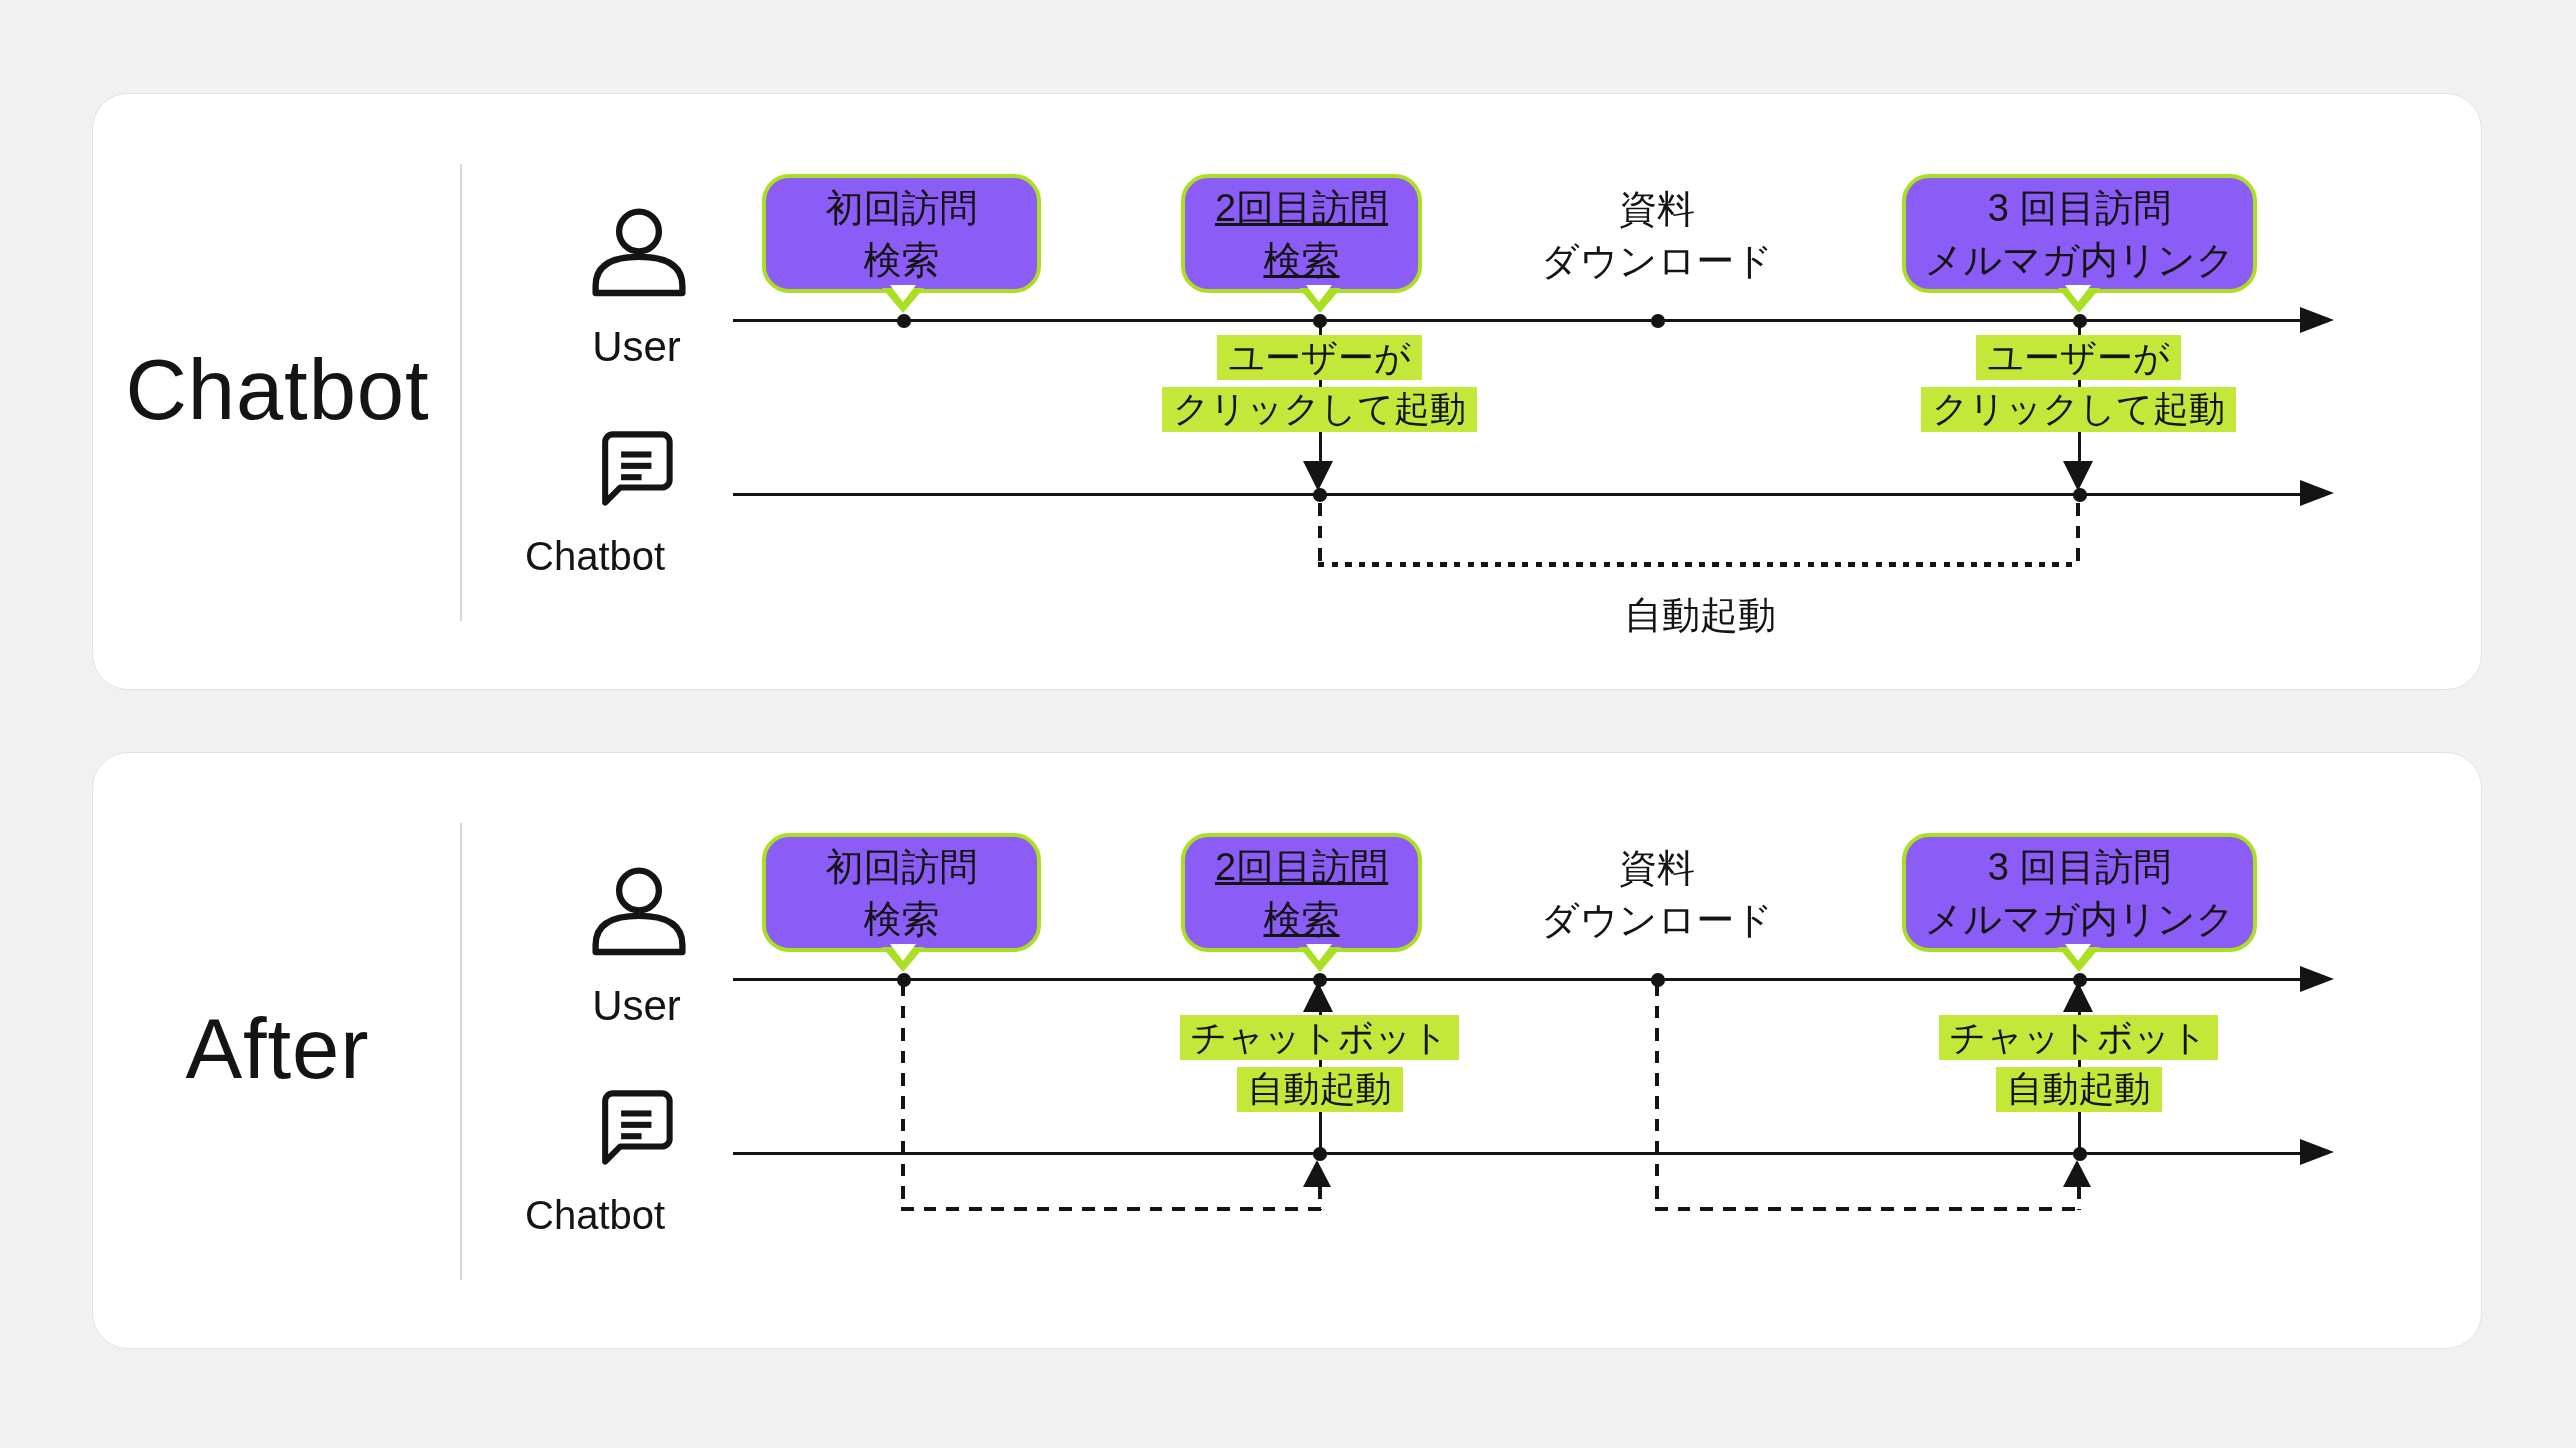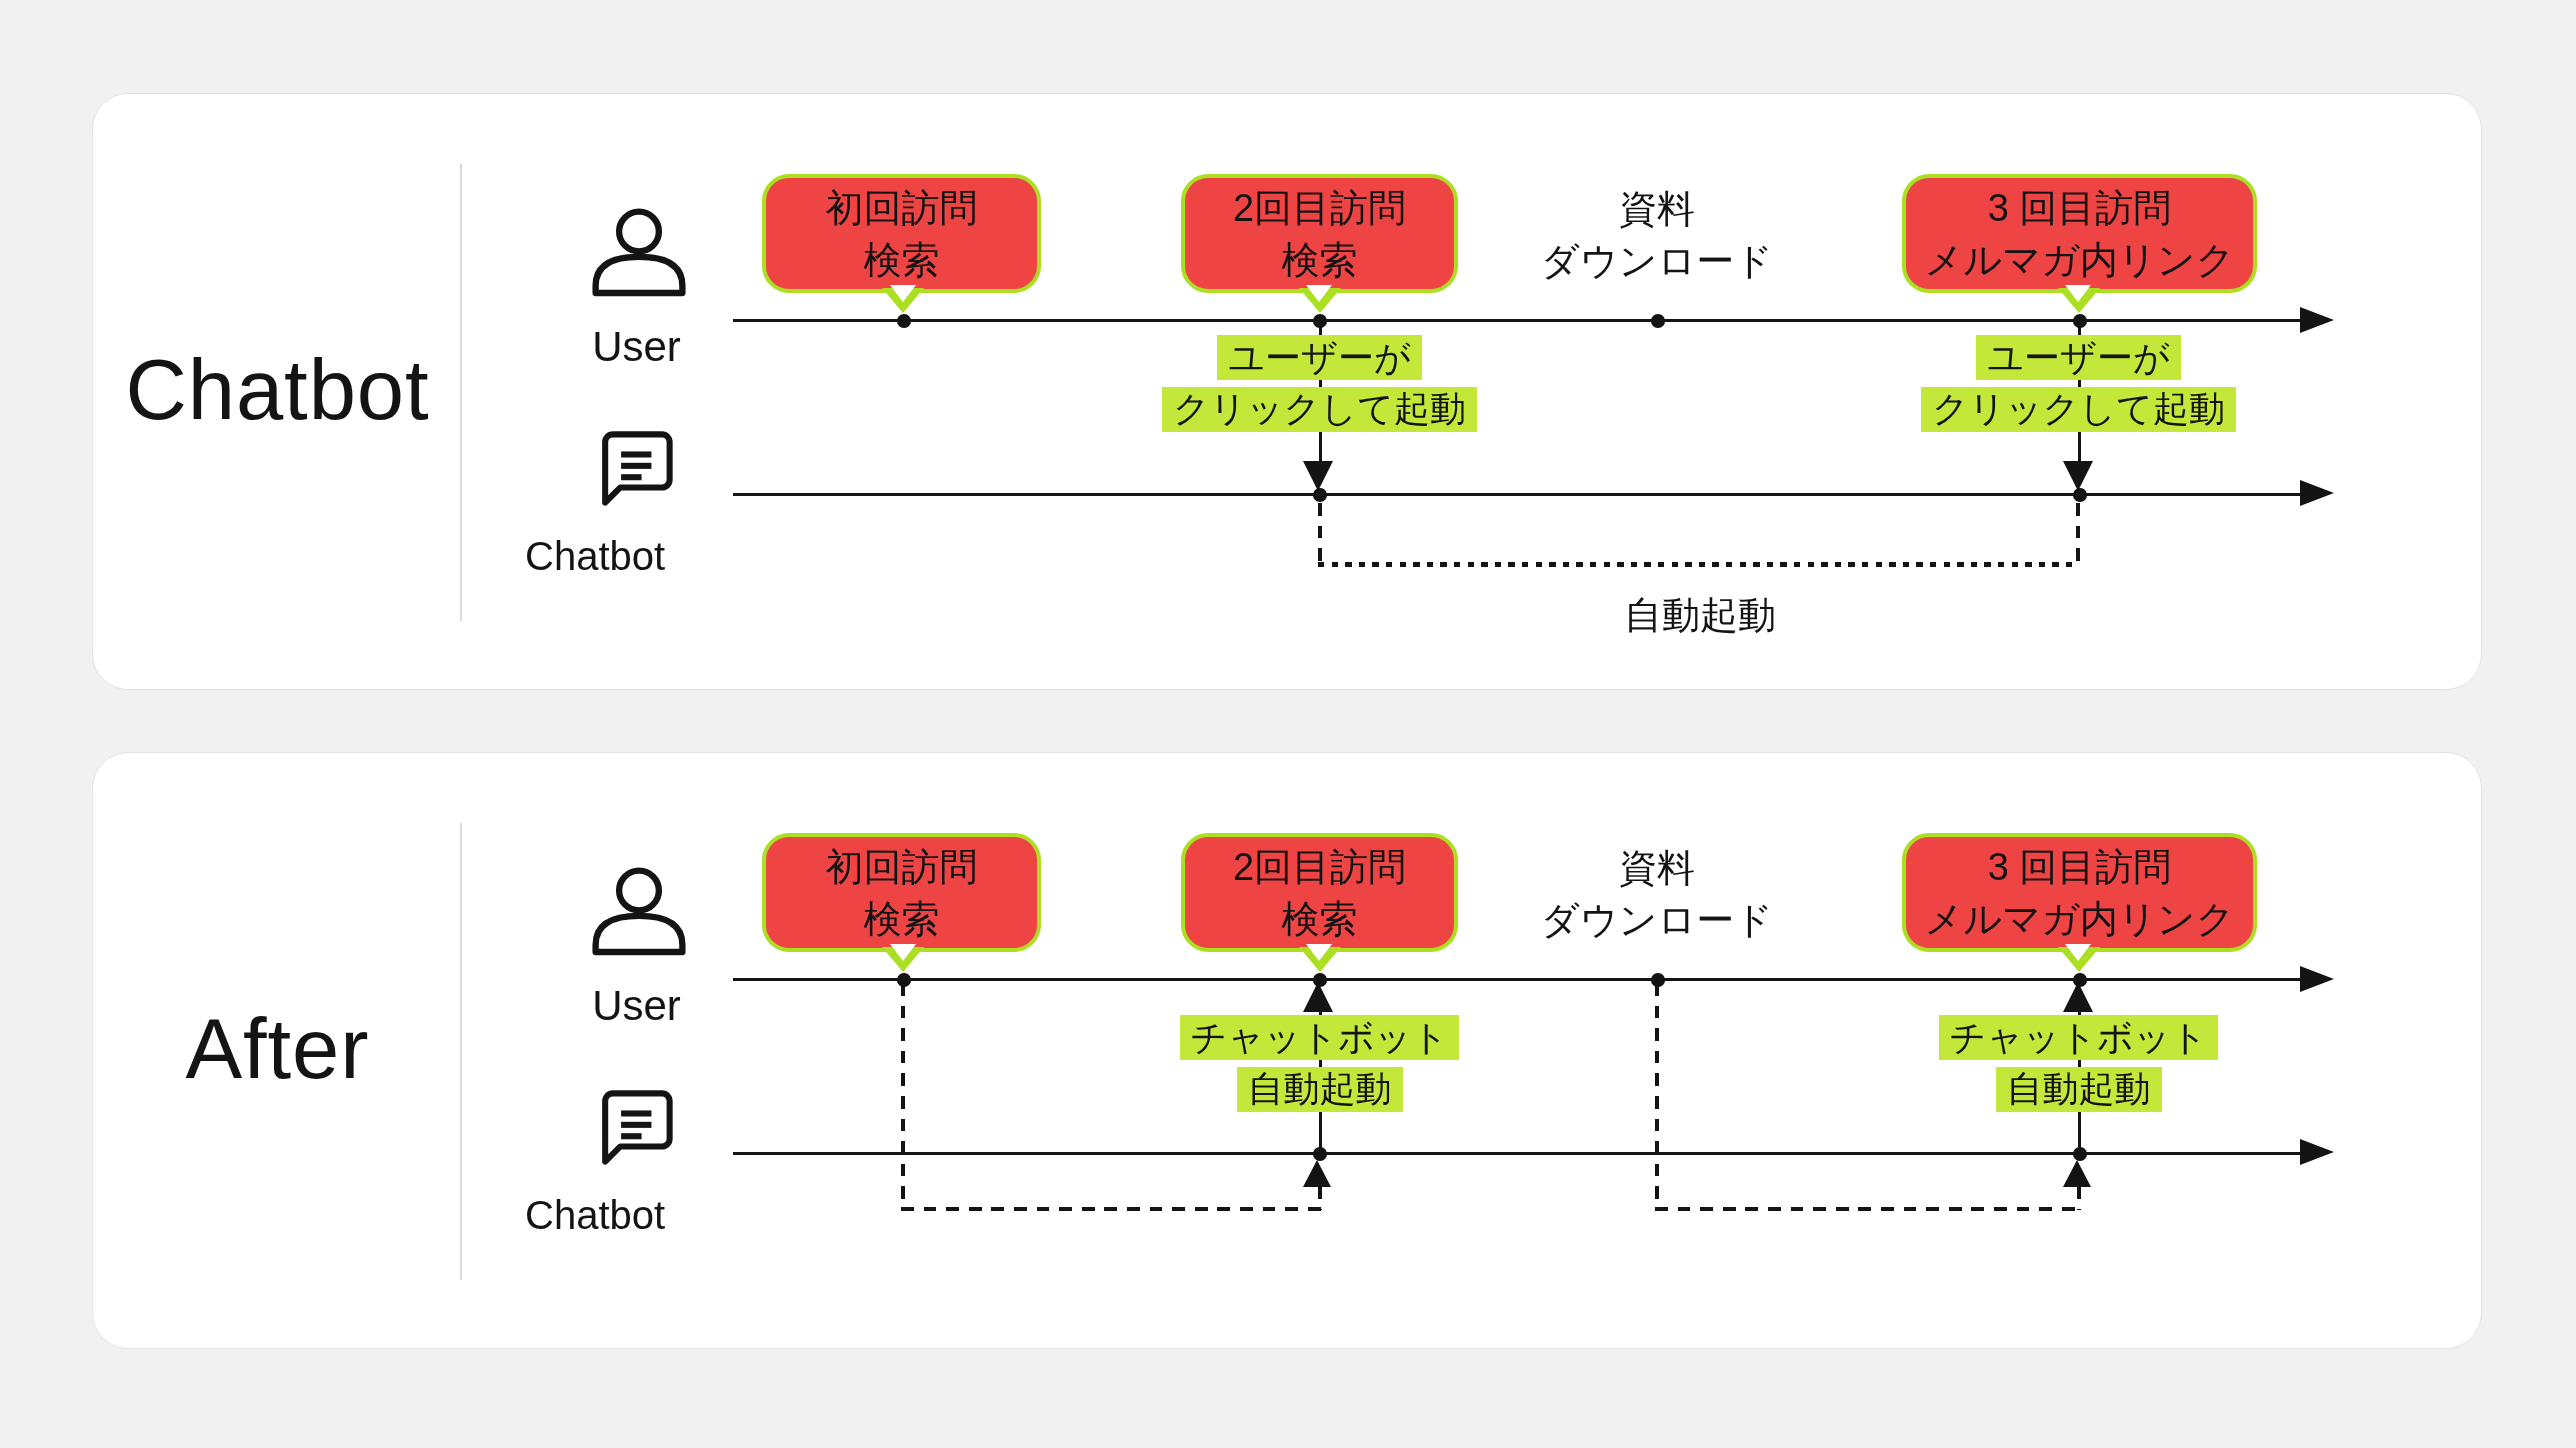--- a/index.html
+++ b/index.html
@@ -34,26 +34,26 @@
   .tl-bot{top:399px;}
   .tl-arrow{position:absolute;width:0;height:0;left:2207px;
             border-left:34px solid var(--ink);border-top:13.6px solid transparent;border-bottom:13.6px solid transparent;z-index:1;}
   .tl-arrow-user{top:213px;}
   .tl-arrow-bot{top:386px;}
 
   .dot{position:absolute;width:13.6px;height:13.6px;border-radius:50%;background:var(--ink);z-index:5;}
   .dot-u{top:220px;} .dot-b{top:394px;}
   .dx1{left:804px;} .dx2{left:1220px;} .dx3{left:1558px;} .dx4{left:1980px;}
 
-  .bubble{position:absolute;top:80px;height:119px;box-sizing:border-box;background:#ef4444;
+  .bubble{position:absolute;top:80px;height:119px;box-sizing:border-box;background:#8b5cf6;
           border:4.5px solid var(--lime-border);border-radius:27px;z-index:3;
           display:flex;flex-direction:column;justify-content:center;align-items:center;
           font-size:38px;line-height:52px;white-space:nowrap;}
   .bubble-1{left:669px;width:279px;}
-  .bubble-2{left:1088px;width:277px;}
+  .bubble-2{left:1088px;width:241px;text-decoration:underline;}
   .bubble-3{left:1809px;width:355px;}
   .tail-outer{position:absolute;top:194px;width:0;height:0;z-index:3;
               border-left:21px solid transparent;border-right:21px solid transparent;
               border-top:25px solid var(--lime-border);}
   .tail-inner{position:absolute;top:191px;width:0;height:0;z-index:4;
               border-left:13.6px solid transparent;border-right:13.6px solid transparent;
               border-top:17px solid #fff;}
   .to1{left:789px;} .to2{left:1206px;} .to3{left:1965px;}
   .ti1{left:797px;} .ti2{left:1213px;} .ti3{left:1972px;}
 

